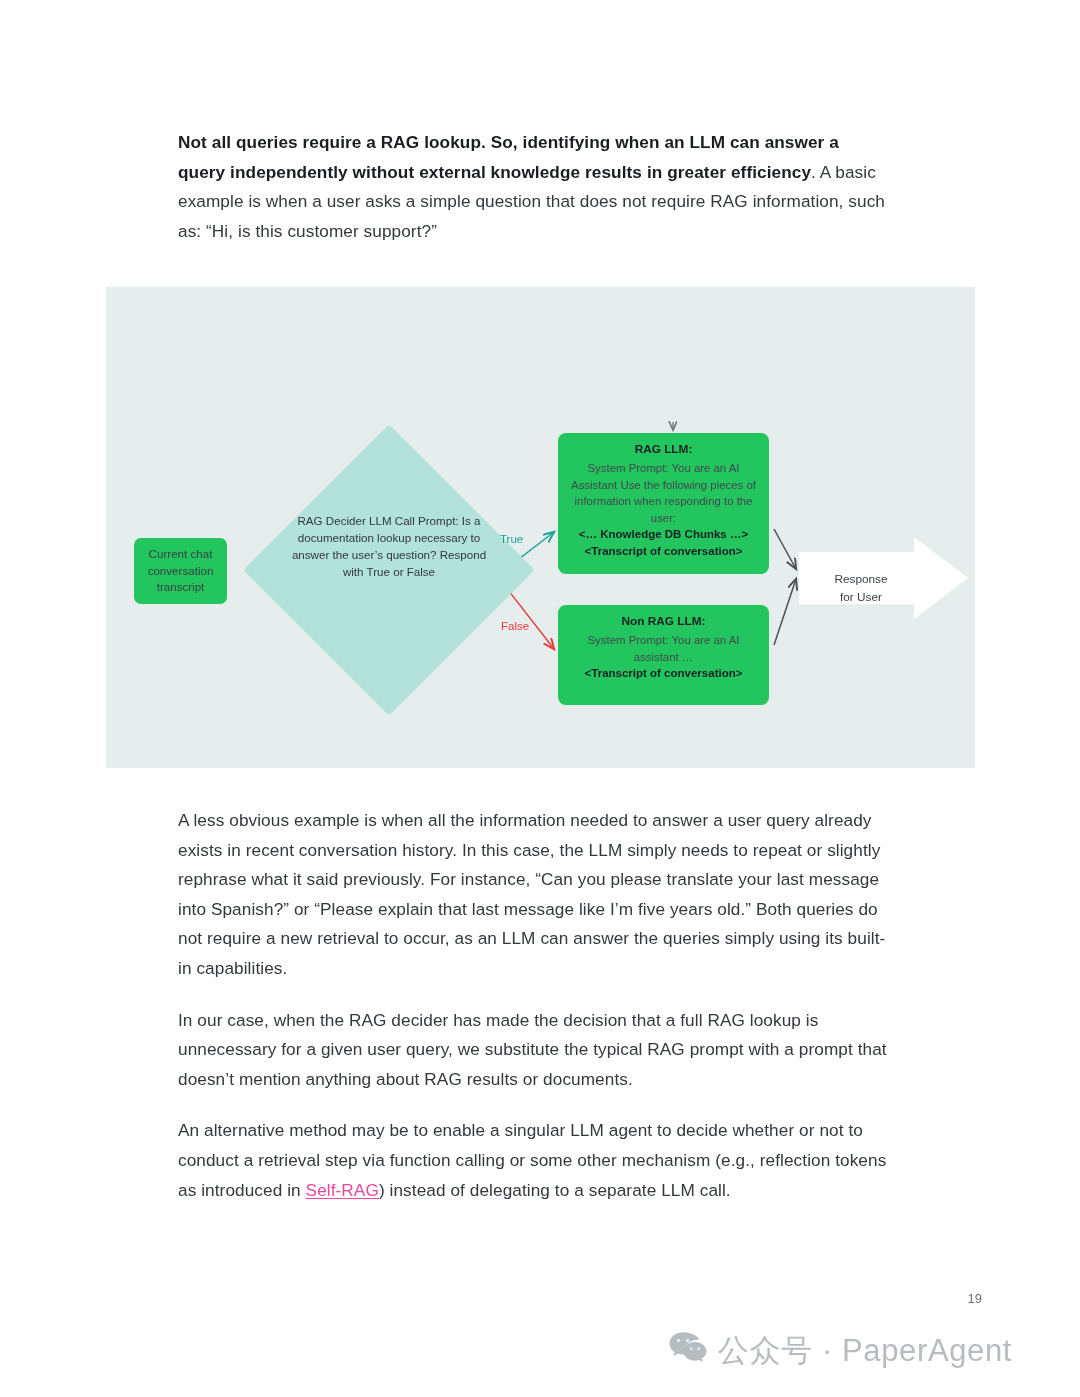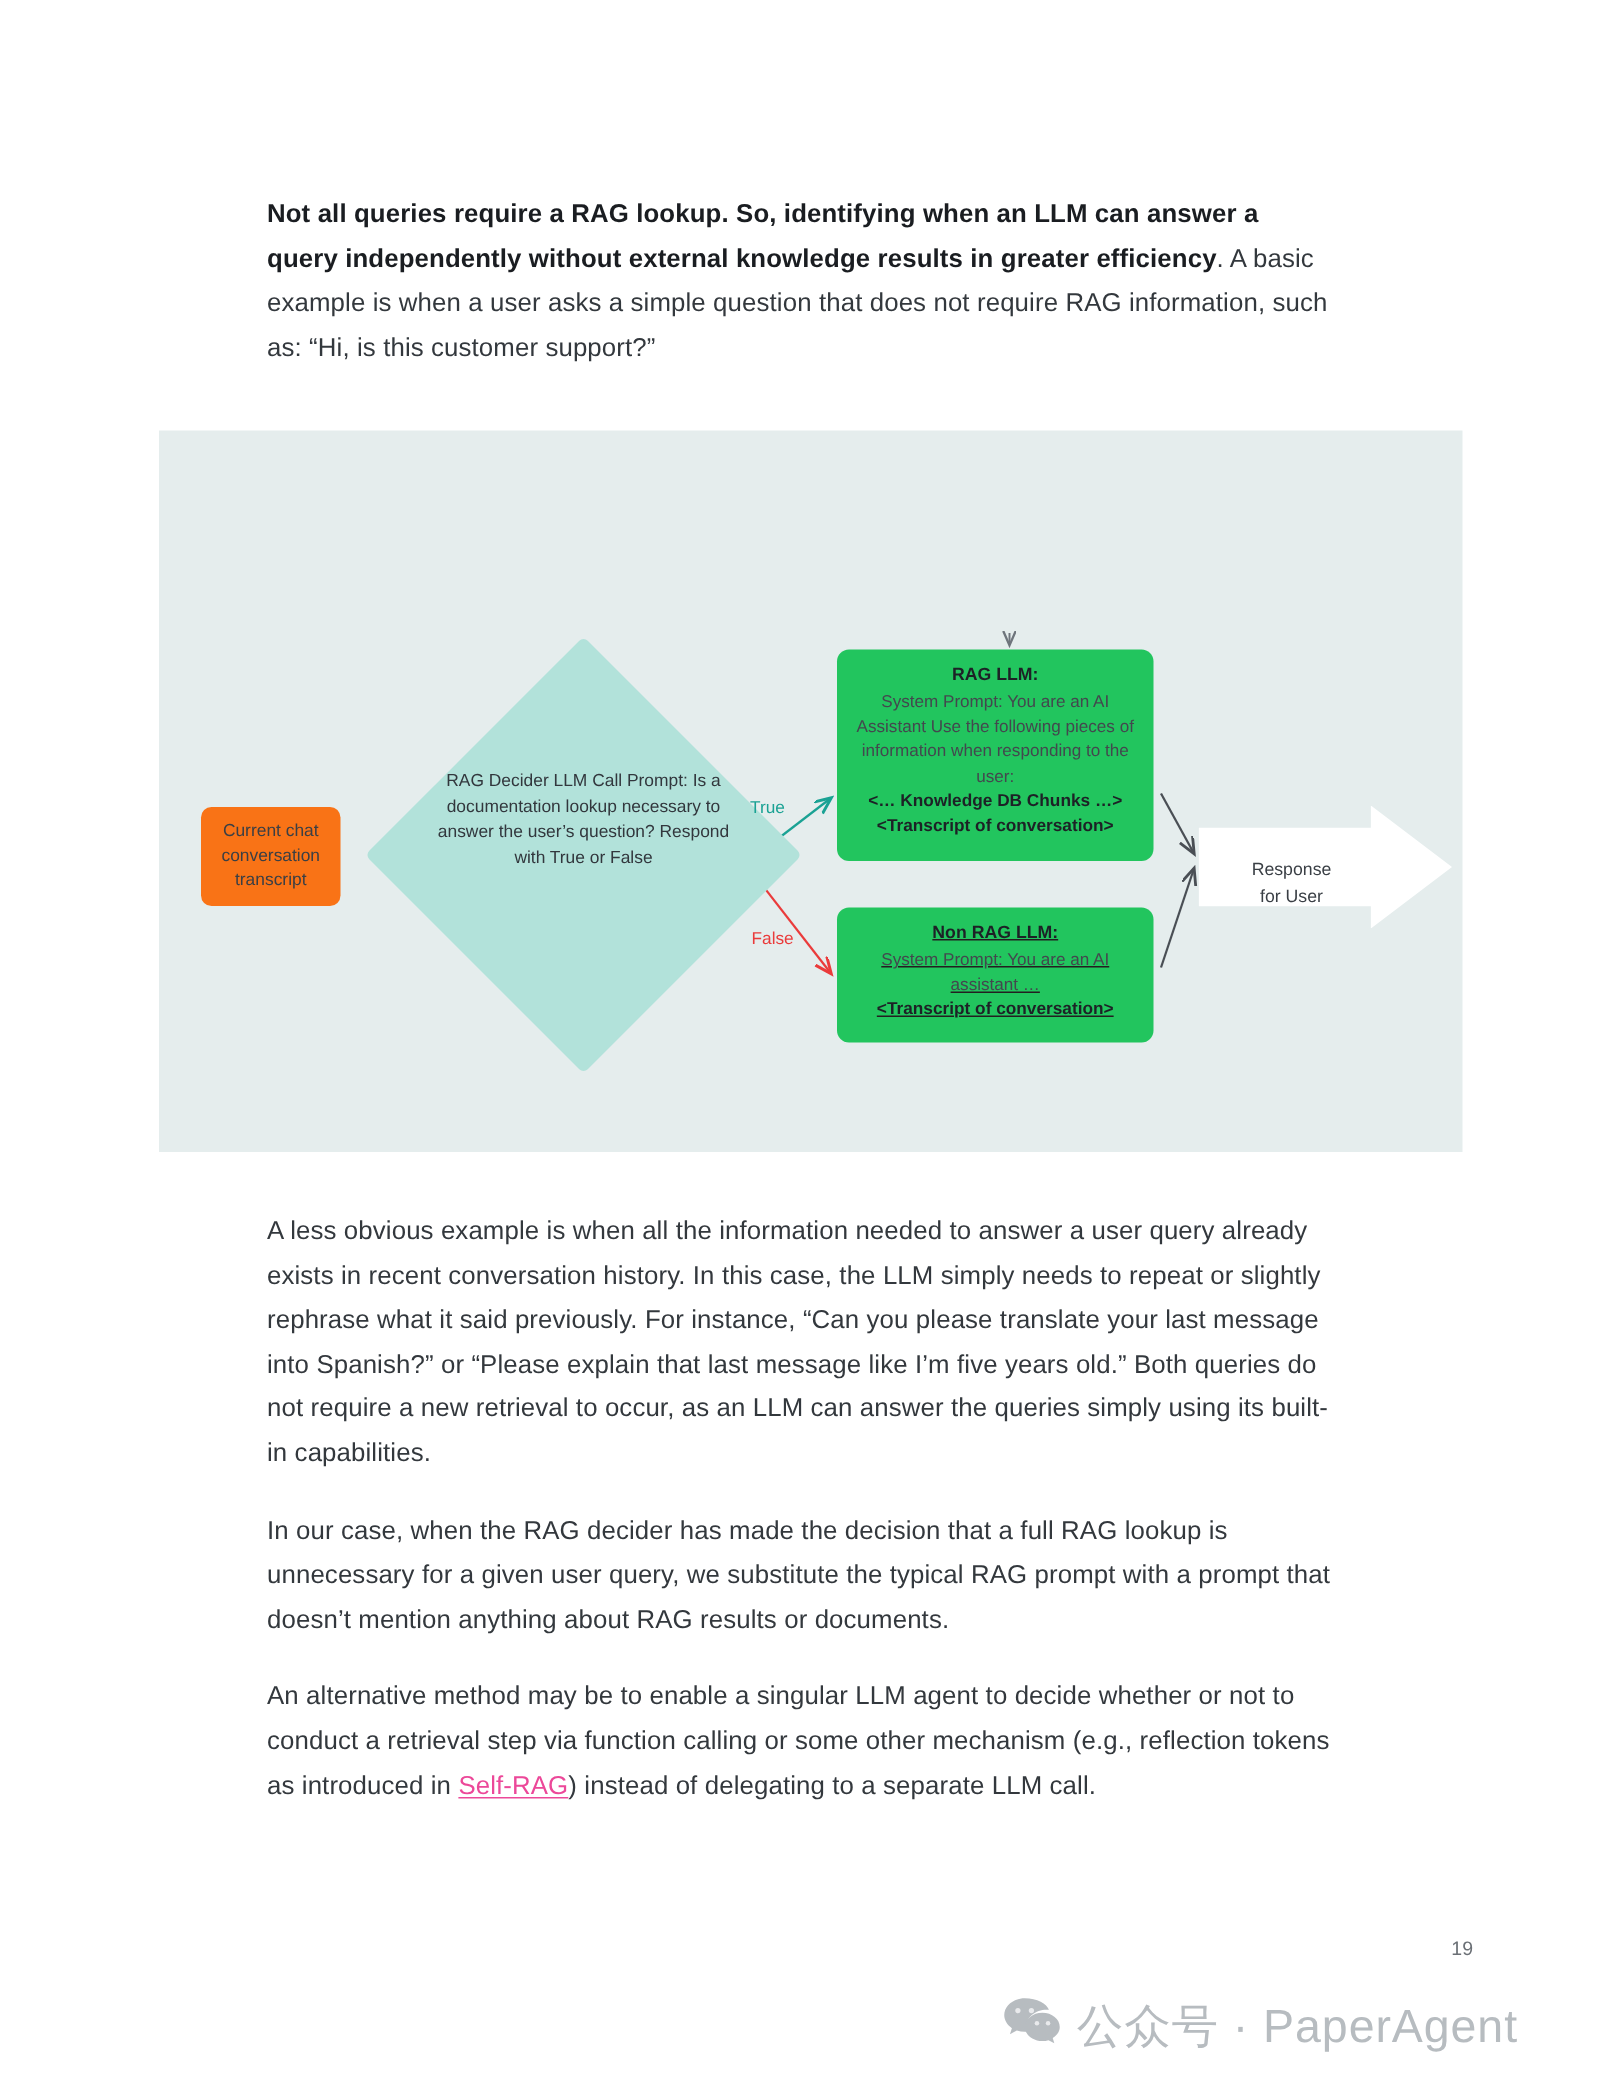--- a/index.html
+++ b/index.html
@@ -91,21 +91,21 @@
     font-weight: 700;
     text-align: center;
     color: #20242a;
   }
 
   
   #input-box {
     position: absolute;
     left: 28px; top: 251px;
     width: 93px; height: 66px;
-    background: #f97316;
+    background: #22c55e;
     border-radius: 7px;
     display: flex;
     align-items: center;
     justify-content: flex-end;
   }
   #input-box .node-text {
     font-size: 11.6px;
     line-height: 16.5px;
     text-align: center;
     color: #3a3f45;
@@ -134,21 +134,21 @@
   
   .llm-box {
     position: absolute;
     background: #22c55e;
     border-radius: 8px;
     box-sizing: border-box;
     padding: 8px 8px;
     text-align: center;
   }
   #rag-box  { left: 452px; top: 146px; width: 211px; height: 141px; }
-  #nonrag-box { left: 452px; top: 318px; width: 211px; height: 90px; text-decoration: underline; }
+  #nonrag-box { left: 452px; top: 318px; width: 211px; height: 100px; }
   .llm-title {
     font-size: 11.8px;
     font-weight: 700;
     color: #1d2126;
     line-height: 17px;
     margin-bottom: 2px;
   }
   .llm-body {
     font-size: 11.4px;
     line-height: 16.6px;

